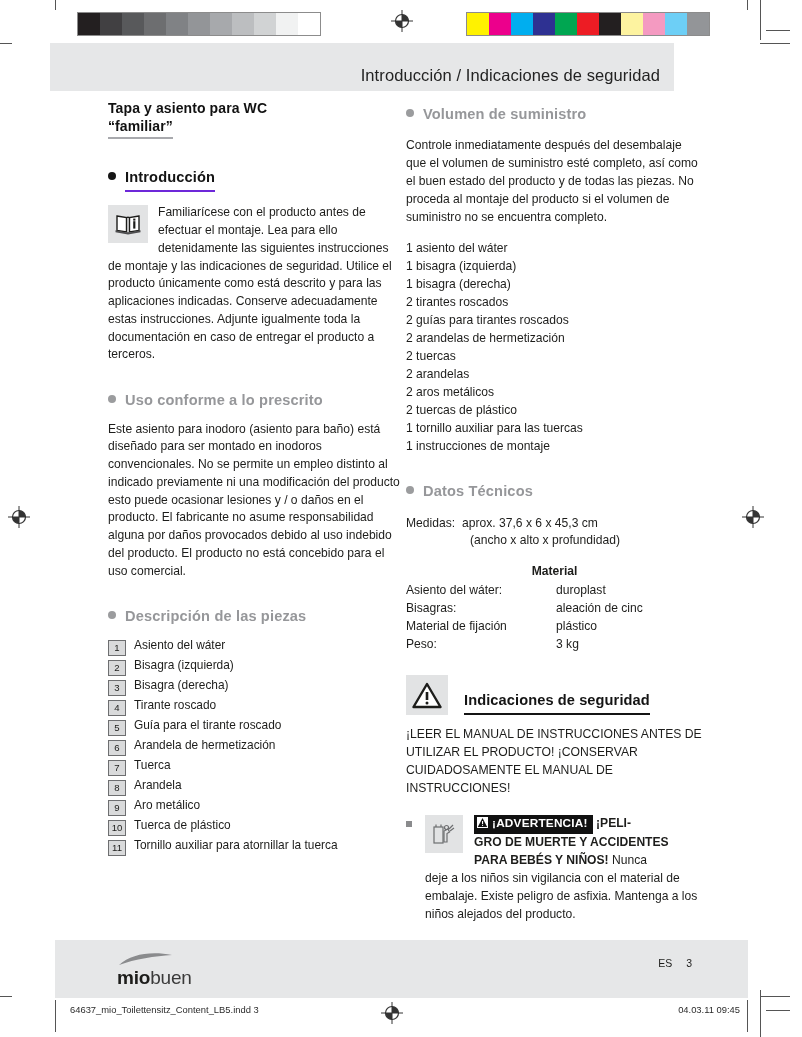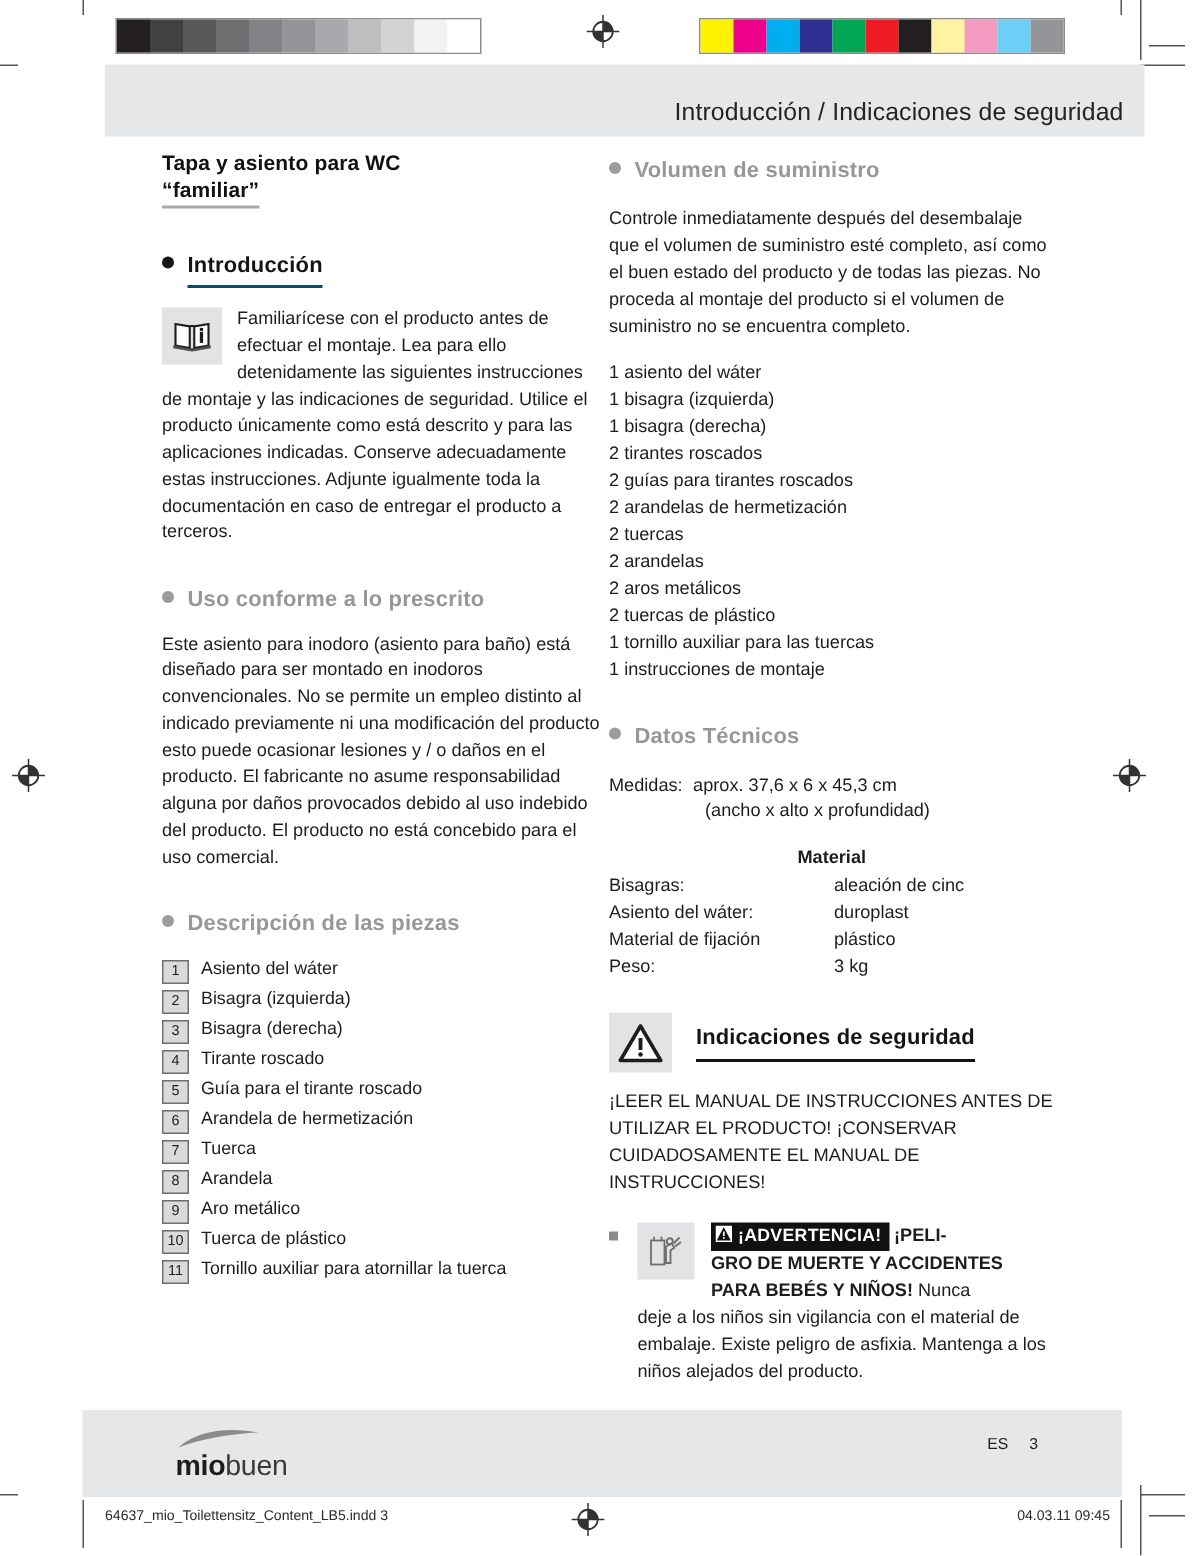--- a/index.html
+++ b/index.html
@@ -20,21 +20,21 @@
   .reg svg{display:block;}
 
   
   .bar{position:absolute;top:12px;height:24px;border:1px solid #8c8c8c;display:flex;box-sizing:border-box;background:#fff;}
   .bar .sw{height:100%;flex:0 0 22px;}
   .bar.gray{left:77px;}
   .bar.color{left:466px;}
 
   
   .headband{
-    position:absolute;left:70px;top:43px;width:693px;height:48px;
+    position:absolute;left:50px;top:43px;width:624px;height:48px;
     background:#e6e7e8;
   }
   .headband .title{
     position:absolute;right:14px;bottom:6px;
     font-size:16.5px;color:#232323;letter-spacing:.1px;white-space:nowrap;
   }
 
   
   .col{position:absolute;top:100px;width:297px;font-size:12.1px;line-height:1.47;color:#1d1d1b;}
   .col-left{left:108px;}
@@ -47,21 +47,21 @@
   h1.doc-title .l2{display:inline-block;border-bottom:2px solid #a8a9ad;padding-bottom:1px;}
 
   .sec{margin-top:22px;}
   .sec-head{display:flex;align-items:baseline;gap:9px;margin-bottom:4px;}
   .dot{width:8px;height:8px;border-radius:50%;flex:0 0 8px;position:relative;top:-2px;}
   .dot.dark{background:#161616;}
   .dot.gray{background:#9b9c9e;}
   .sec-head h2{
     margin:0;font-size:14.6px;font-weight:bold;letter-spacing:.15px;
   }
-  .sec-head h2.dark{color:#141414;border-bottom:2px solid #0c4a6e;padding-bottom:2px;}
+  .sec-head h2.dark{color:#141414;border-bottom:2px solid #6d28d9;padding-bottom:2px;}
   .sec-head h2.gray{color:#96979a;}
 
   p{margin:0 0 0 0;}
   .body-block{margin-top:9px;}
 
   
   .intro{margin-top:12px;position:relative;}
   .icon-box{
     width:40px;height:38px;background:#e2e3e4;
     float:left;margin:1px 10px 2px 0;
@@ -87,21 +87,21 @@
   
   .tech{margin-top:11px;}
   .tech .row{display:flex;line-height:1.5;}
   .tech .k{flex:0 0 auto;}
   .tech .sub{padding-left:64px;}
   .mat-h{font-weight:bold;margin-top:13px;text-align:center;}
   .tech .kv{display:flex;line-height:1.5;}
   .tech .kv .k2{width:150px;flex:0 0 150px;}
 
   
-  .safety-head{display:flex;align-items:center;gap:16px;margin-top:22px;}
+  .safety-head{display:flex;align-items:flex-end;gap:16px;margin-top:22px;}
   .warn-box{width:42px;height:40px;background:#e2e3e4;display:flex;align-items:center;justify-content:center;flex:0 0 42px;}
   .safety-head h2{
     margin:0;font-size:14.6px;font-weight:bold;color:#141414;
     border-bottom:2px solid #141414;padding-bottom:2px;letter-spacing:.1px;
   }
   .caps{margin-top:11px;font-size:12.2px;line-height:1.46;color:#1d1d1b;}
 
   
   .warnblock{margin-top:18px;display:flex;}
   .sqbullet{width:6px;height:6px;background:#8a8b8d;flex:0 0 6px;margin-top:6px;margin-right:13px;}
@@ -336,27 +336,27 @@
       </div>
       <div class="tech">
         <div class="row">
           <span class="k">Medidas:</span>
           <span style="margin-left:7px;">aprox. 37,6 x 6 x 45,3 cm</span>
         </div>
         <div class="sub">(ancho x alto x profundidad)</div>
         <div class="mat-h">Material</div>
         <div id="tech-rows">
             <div class="kv">
-              <span class="k2">Bisagras:</span>
-              <span>aleación de cinc</span>
+              <span class="k2">Asiento del wáter:</span>
+              <span>duroplast</span>
               <span></span>
             </div>
             <div class="kv">
-              <span class="k2">Asiento del wáter:</span>
-              <span>duroplast</span>
+              <span class="k2">Bisagras:</span>
+              <span>aleación de cinc</span>
               <span></span>
             </div>
             <div class="kv">
               <span class="k2">Material de fijación</span>
               <span></span>
               <span>plástico</span>
             </div>
             <div class="kv">
               <span class="k2">Peso:</span>
               <span></span>

